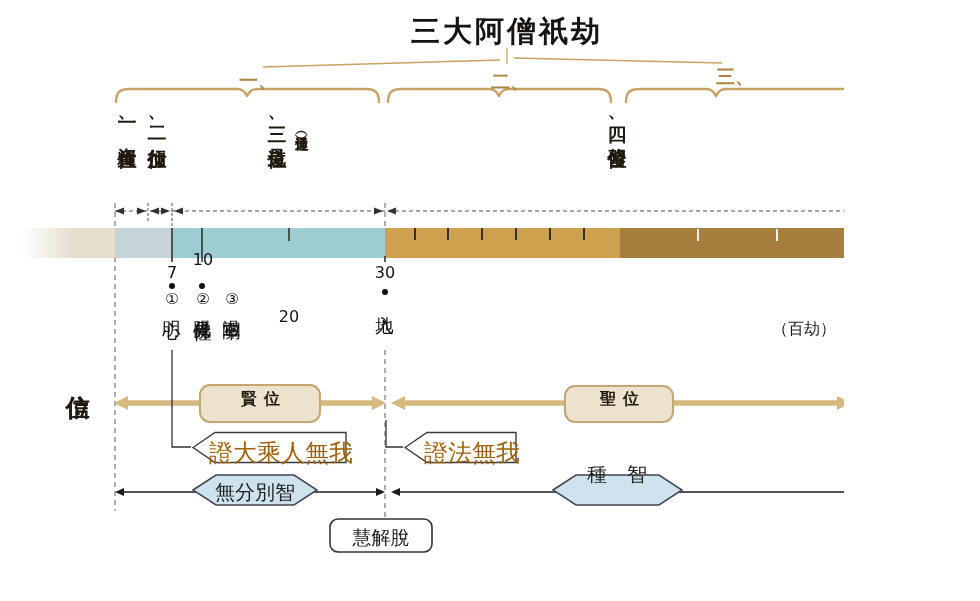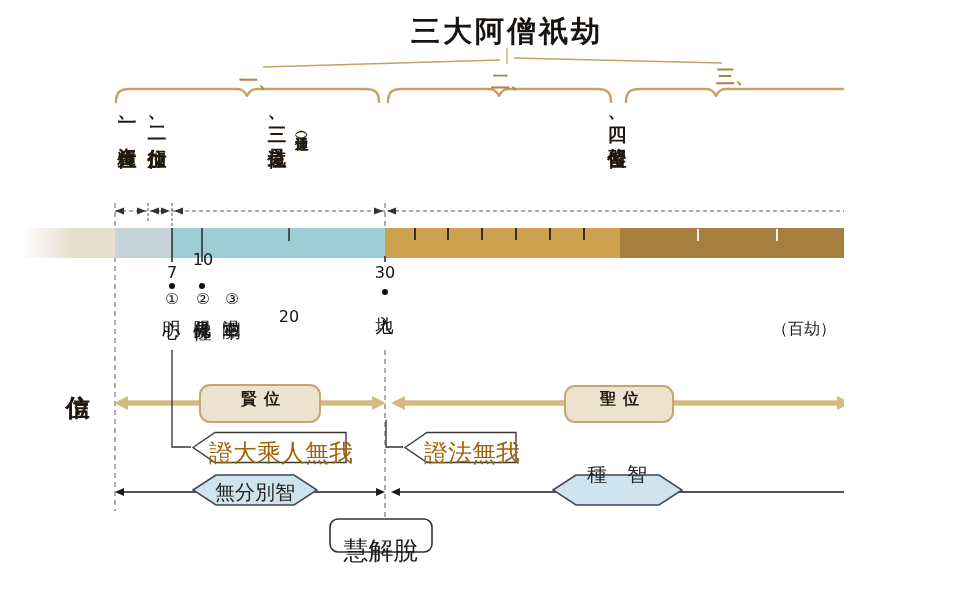--- a/index.html
+++ b/index.html
@@ -199,15 +199,15 @@
   <div class="v calli final" style="left:868px; top:379px;">等覺</div>
   <div class="v calli final" style="left:892px; top:379px;">妙覺</div>
   <div class="v calli final" style="left:916px; top:379px;">究竟覺</div>
 
   <div class="h gothic bubLbl" style="left:281px; top:437px;">證大乘人無我</div>
   <div class="h gothic bubLbl" style="left:472px; top:437px;">證法無我</div>
 
   <div class="h gothic hexLbl" style="left:255px; top:479px;">無分別智</div>
   <div class="h gothic hexLbl" style="left:617px; top:461px;">種　智</div>
 
-  <div class="h gothic" style="left:381px; top:525px; font-size:25px;margin-top:9px;">慧解脫</div>
+  <div class="h gothic" style="left:381px; top:525px; font-size:19px;">慧解脫</div>
 
 </div>
 
 </body></html>

